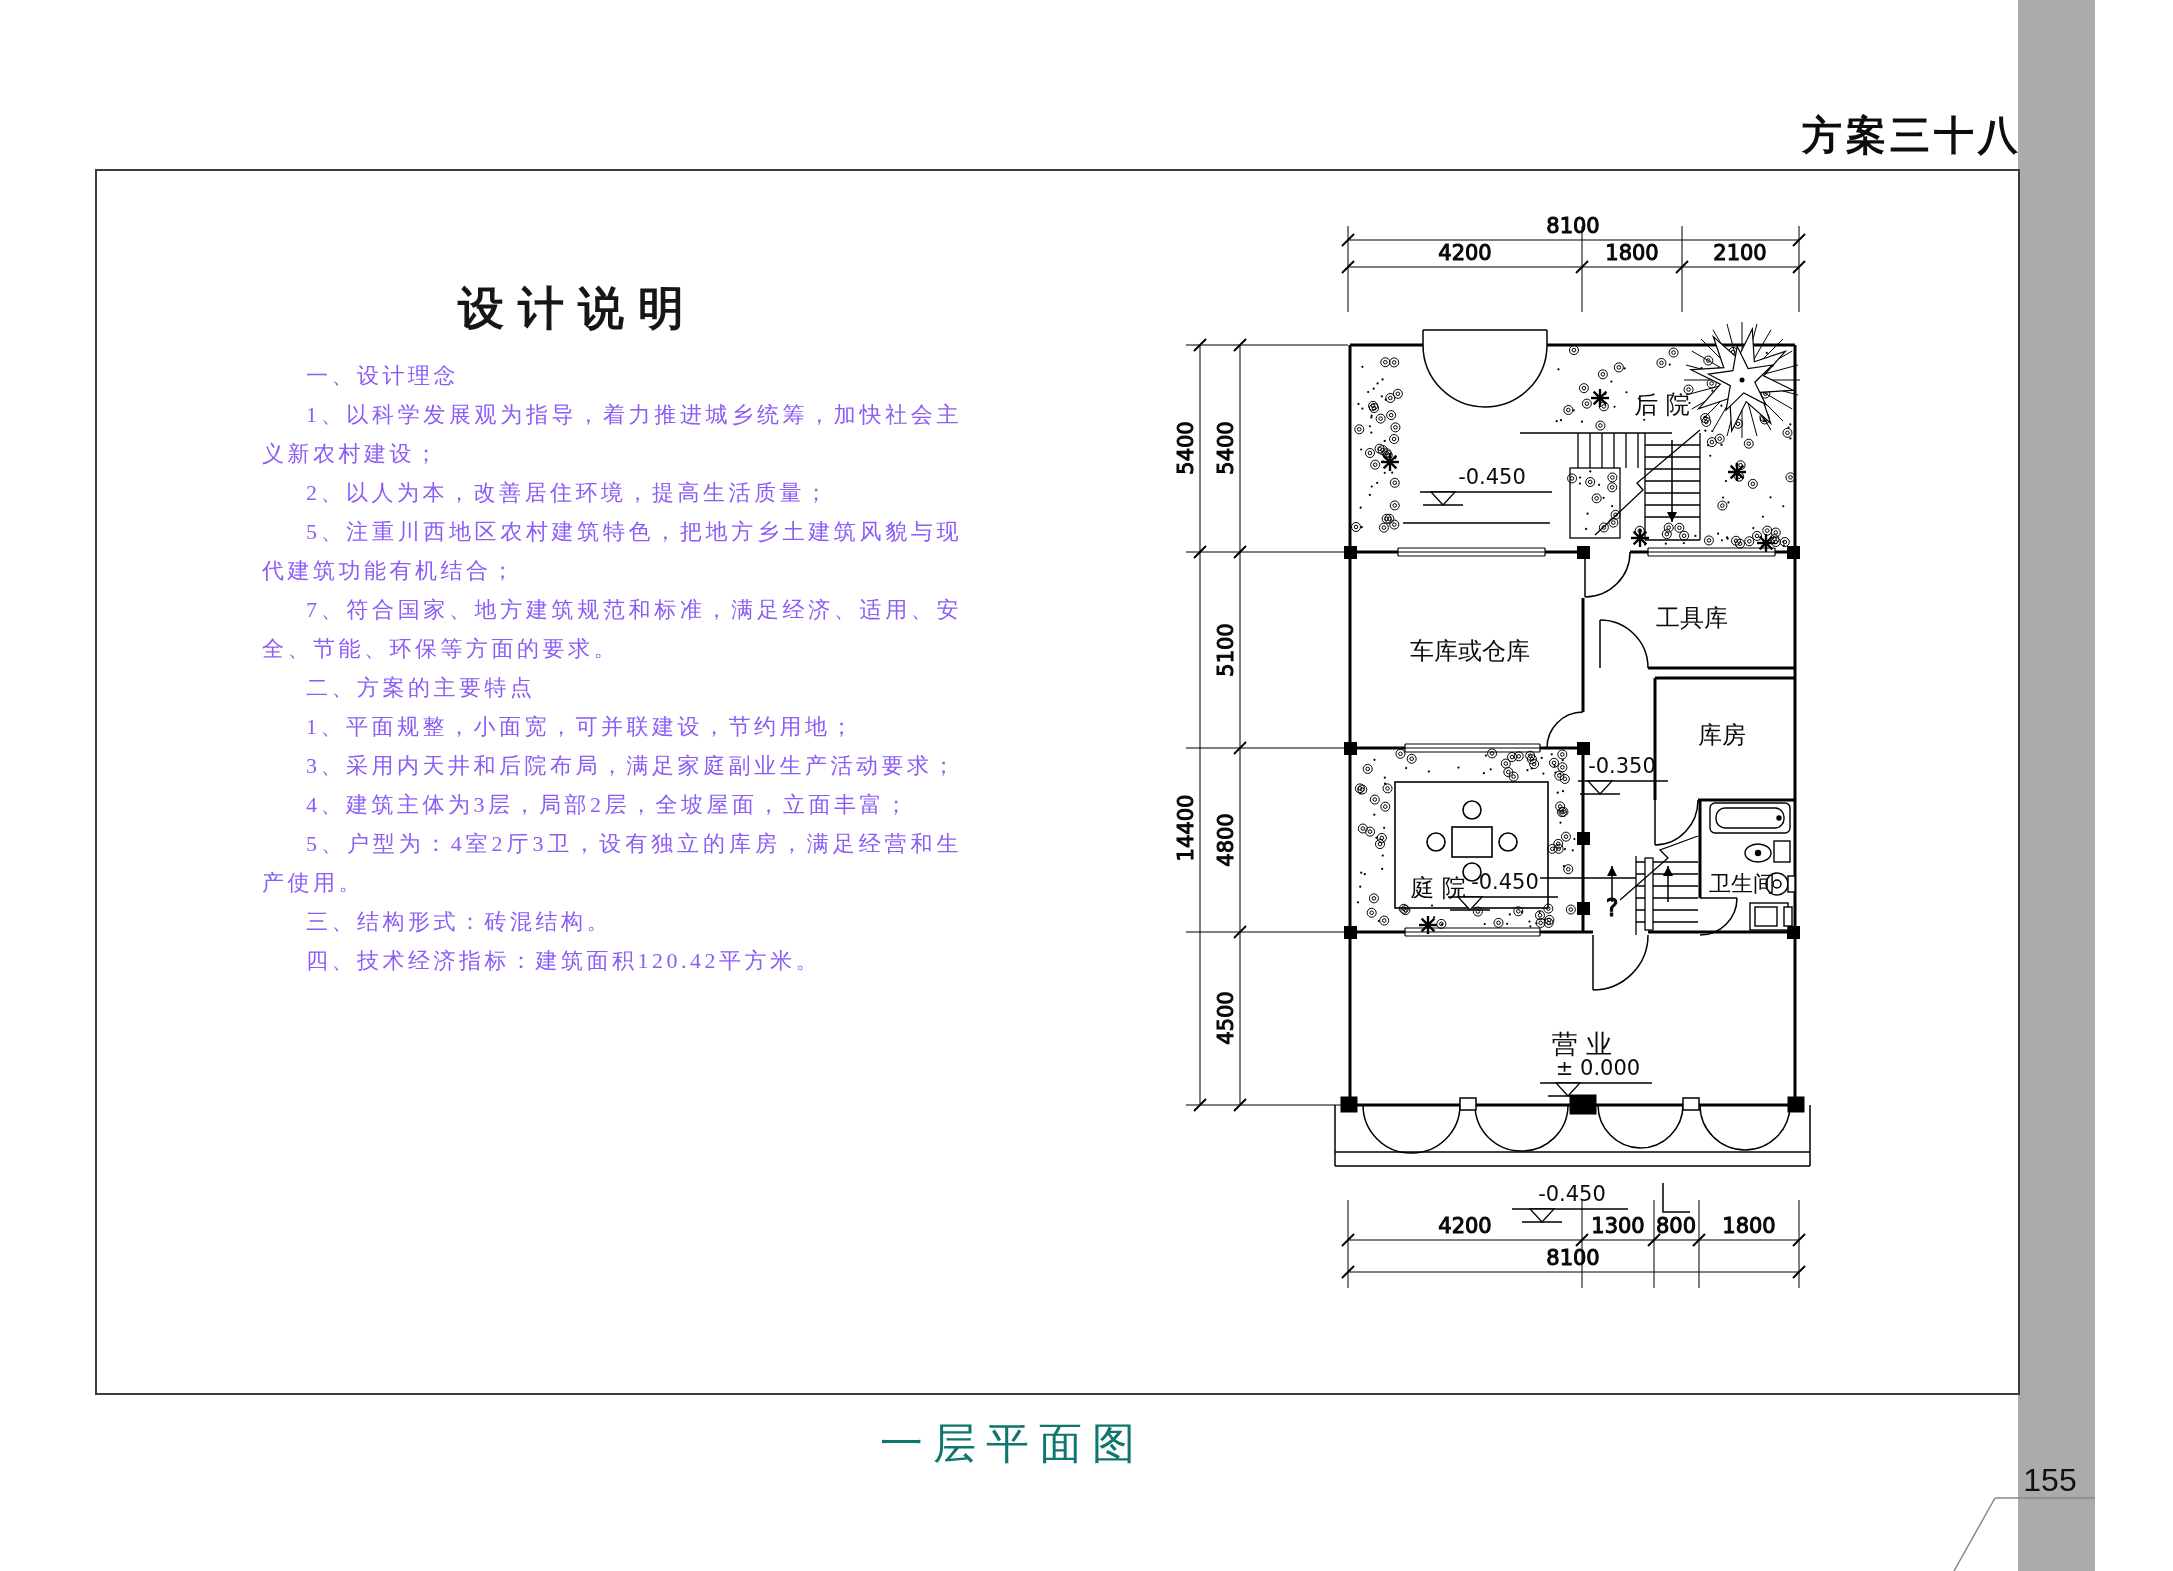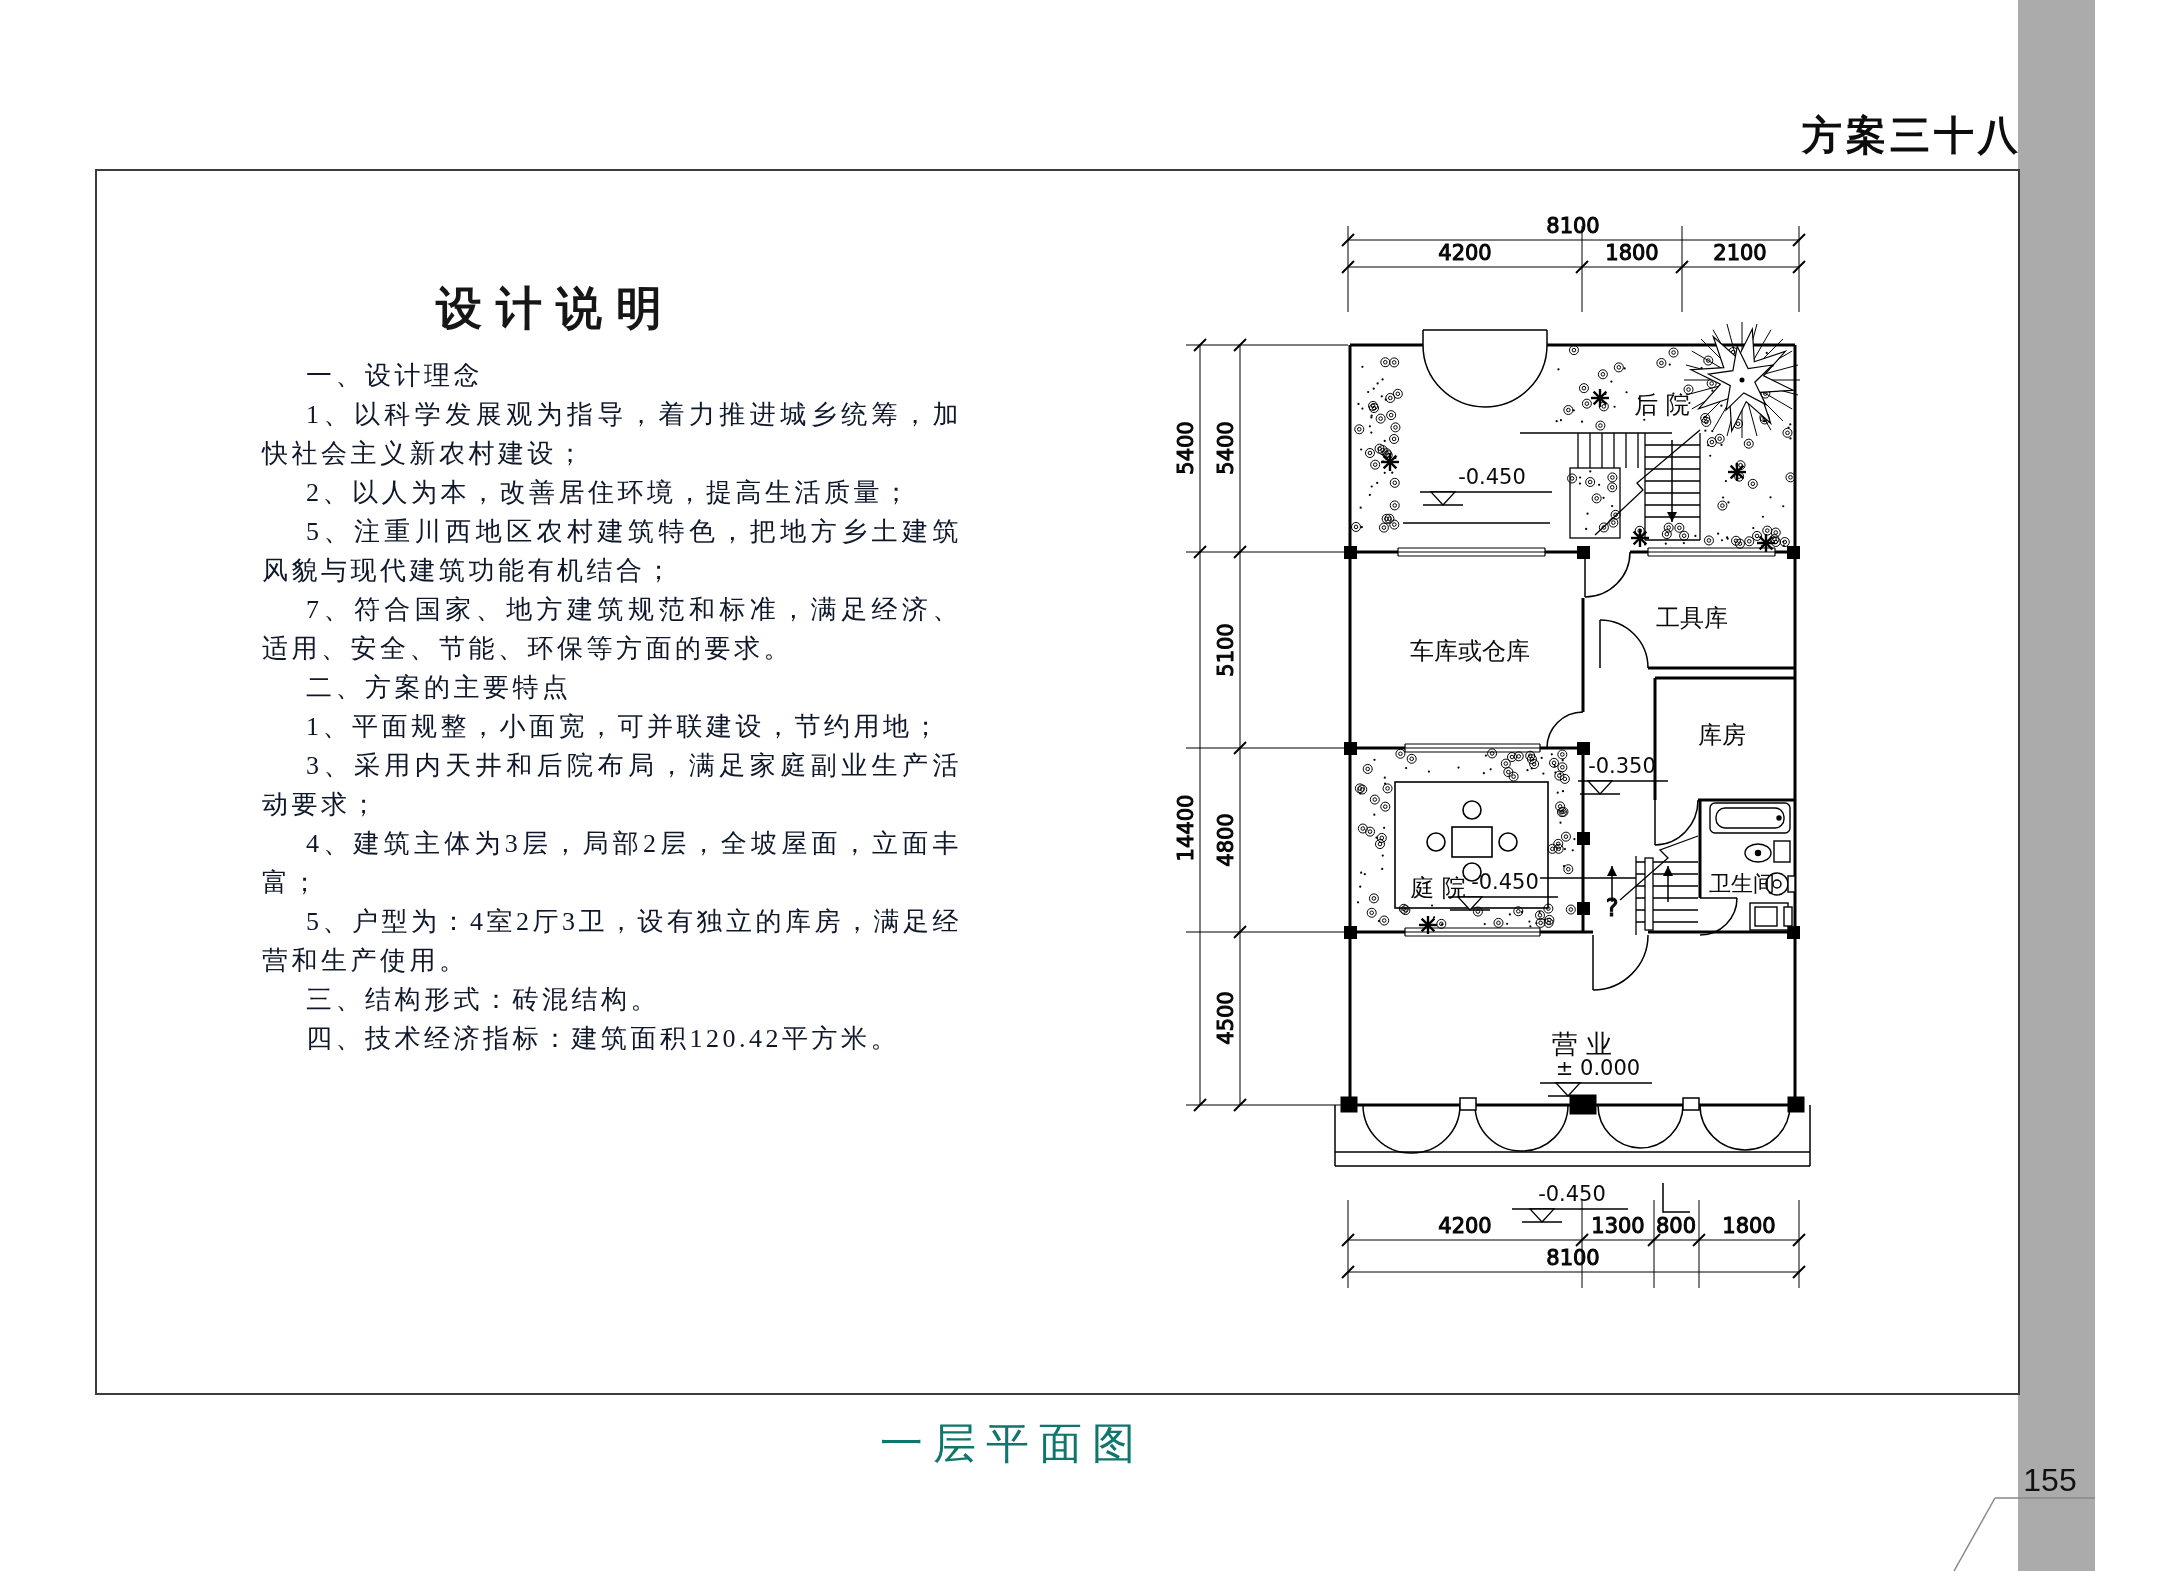--- a/index.html
+++ b/index.html
@@ -2,25 +2,25 @@
 <html><head>
 <meta charset="utf-8">
 <style>
   html,body{margin:0;padding:0;background:#fff;}
   .page{position:relative;width:2095px;height:1571px;background:#ffffff;overflow:hidden;
         font-family:"Liberation Sans",sans-serif;color:#111;}
   .graybar{position:absolute;top:0;right:0;width:77px;height:1571px;background:#ababab;}
   .frame{position:absolute;left:95px;top:169px;width:1925px;height:1226px;border:2px solid #3c3c3c;box-sizing:border-box;background:#fff;}
   .header-title{position:absolute;left:1600px;top:108px;width:422px;text-align:right;
         font-size:40px;font-weight:bold;letter-spacing:4px;color:#0d0d0d;}
-  .doc-title{position:absolute;left:246px;top:278px;width:620px;text-align:center;
+  .doc-title{position:absolute;left:268px;top:278px;width:620px;text-align:center;
         font-size:46px;font-weight:600;letter-spacing:14px;color:#161616;}
   .notes{position:absolute;left:262px;top:356px;width:700px;
-        font-family:"Liberation Serif",serif;font-size:26px;line-height:39px;
-        letter-spacing:3.5px;text-align:justify;color:#0f172a;}
+        font-family:"Liberation Serif",serif;font-size:22px;line-height:39px;
+        letter-spacing:3.5px;text-align:justify;color:#8b5cf6;}
   .notes p{margin:0;text-indent:44px;}
   .footer-caption{position:absolute;left:880px;top:1415px;width:400px;
         font-size:43px;letter-spacing:10px;color:#0f766e;}
   .page-number{position:absolute;left:2015px;top:1462px;width:70px;text-align:center;
         font-size:32px;font-weight:normal;color:#111;}
   svg text{font-family:"DejaVu Sans",sans-serif;fill:#0b0b0b;}
   svg .cn{font-family:"DejaVu Sans",sans-serif;}
 </style>
 </head>
 <body>

